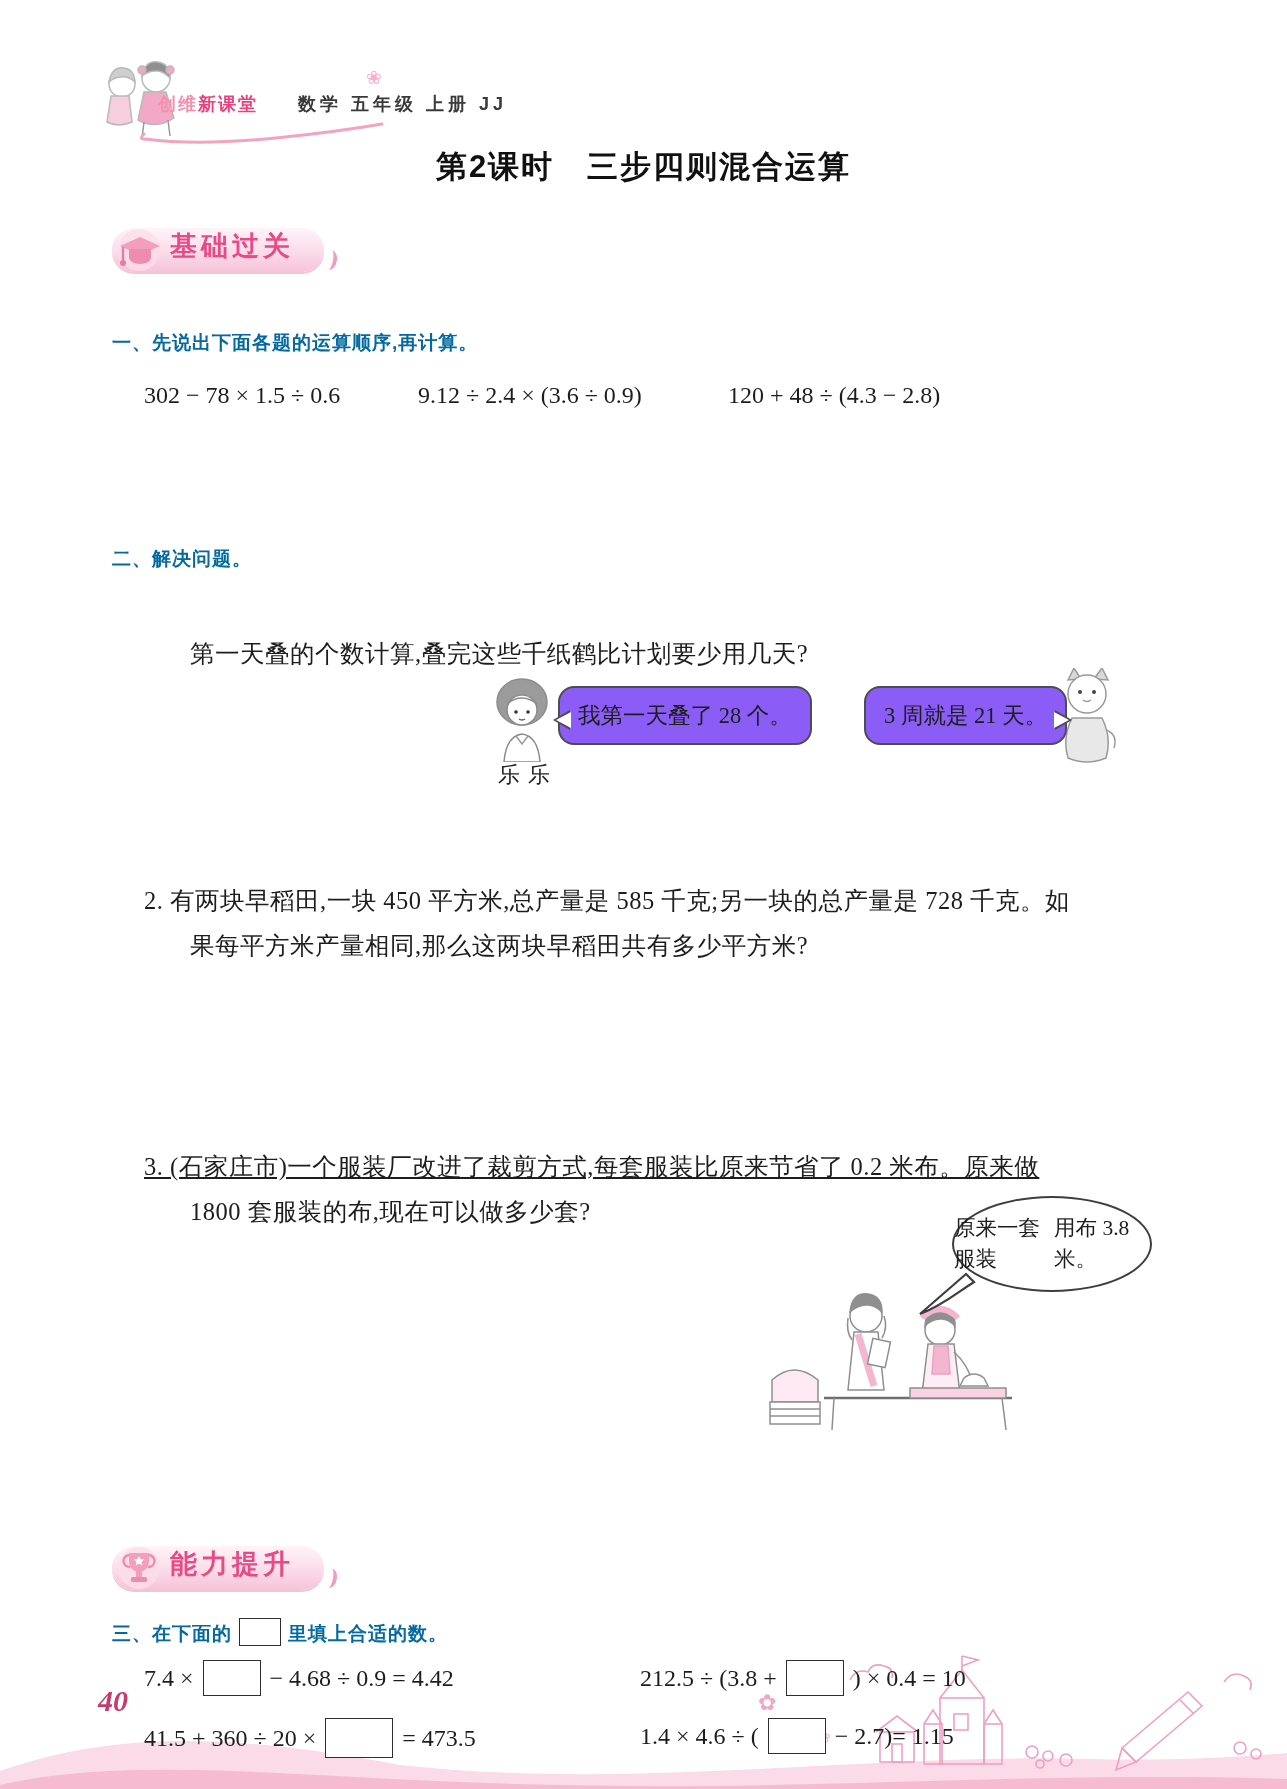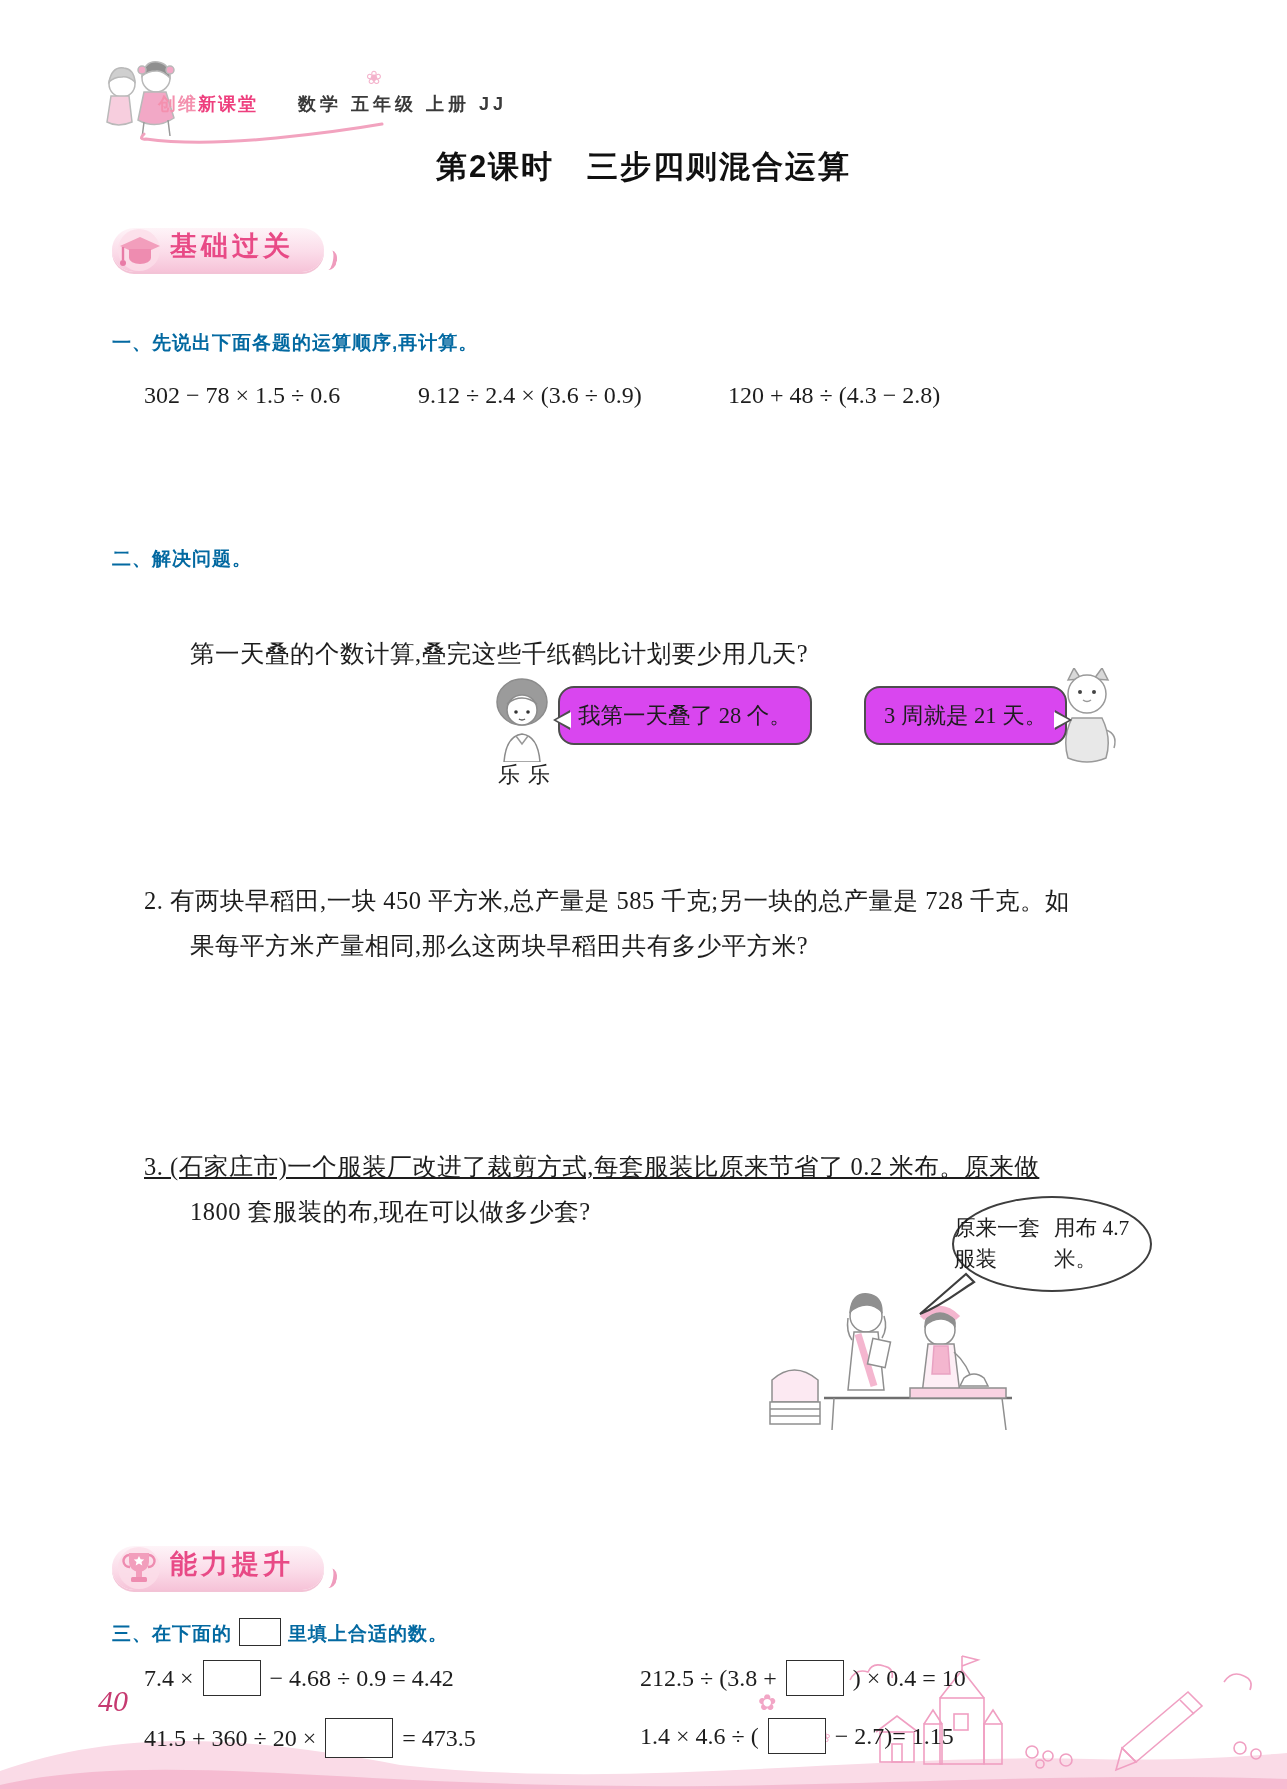--- a/index.html
+++ b/index.html
@@ -29,21 +29,21 @@
   .badge-curl{position:absolute;right:-13px;bottom:2px;width:10px;height:20px;
               border-right:4px solid #ef9cbd;border-radius:0 50% 50% 0/0 50% 50% 0;transform:rotate(10deg);}
 
   
   .instr{position:absolute;font-family:"Liberation Sans",sans-serif;font-weight:bold;font-size:19px;
          color:#0369a1;letter-spacing:1px;}
   .line{position:absolute;font-size:24.5px;letter-spacing:0.5px;white-space:nowrap;}
   .expr{position:absolute;font-size:24px;white-space:nowrap;}
 
   
-  .speech{position:absolute;background:#d946ef;border:2px solid #4d4d4d;border-radius:16px;
+  .speech{position:absolute;background:#8b5cf6;border:2px solid #4d4d4d;border-radius:16px;
           padding:12px 18px;font-size:22.5px;white-space:nowrap;z-index:3;}
   .speech.tail-left::before{content:"";position:absolute;left:-17px;top:22px;
           border:10px solid transparent;border-right:17px solid #4d4d4d;}
   .speech.tail-left::after{content:"";position:absolute;left:-12px;top:24px;
           border:8px solid transparent;border-right:15px solid #fff;}
   .speech.tail-right::before{content:"";position:absolute;right:-17px;top:22px;
           border:10px solid transparent;border-left:17px solid #4d4d4d;}
   .speech.tail-right::after{content:"";position:absolute;right:-12px;top:24px;
           border:8px solid transparent;border-left:15px solid #fff;}
   .avatar-label{position:absolute;font-size:22px;letter-spacing:8px;color:#222;}
@@ -54,21 +54,21 @@
            font-size:21.5px;line-height:1.45;z-index:3;}
   .balloon-tail{position:absolute;z-index:2;}
 
   
   .fill-box{display:inline-block;width:56px;height:34px;border:1.4px solid #2e2e2e;background:#fff;
             vertical-align:-10px;margin:0 9px;}
   .fill-box.small{width:40px;height:26px;vertical-align:-6px;margin:0 7px;}
   .fill-box.big{width:66px;height:38px;vertical-align:-12px;}
 
   
-  .page-number{position:absolute;left:98px;top:1684px;font-style:italic;font-weight:normal;
+  .page-number{position:absolute;left:98px;top:1684px;font-style:italic;font-weight:bold;
                font-size:30px;color:#c63a70;z-index:4;}
   .wave{position:absolute;left:0;bottom:0;z-index:1;}
   .decor{position:absolute;z-index:2;}
   .tiny-deco{position:absolute;color:#f2a6c6;font-family:"DejaVu Sans",sans-serif;z-index:2;}
 </style>
 </head>
 <body>
 
 <div class="page">
 
@@ -148,21 +148,21 @@
   </svg>
 
   <div class="line" style="left:144px;top:884px;">2. 有两块早稻田,一块 450 平方米,总产量是 585 千克;另一块的总产量是 728 千克。如</div>
   <div class="line" style="left:190px;top:929px;">果每平方米产量相同,那么这两块早稻田共有多少平方米?</div>
 
   <div class="line" style="left:144px;top:1150px;text-decoration:underline;">3. (石家庄市)一个服装厂改进了裁剪方式,每套服装比原来节省了 0.2 米布。原来做</div>
   <div class="line" style="left:190px;top:1195px;">1800 套服装的布,现在可以做多少套?</div>
 
   <div class="balloon" style="left:952px;top:1196px;">
     <span>原来一套服装</span>
-    <span>用布 4.7 米。</span>
+    <span>用布 3.8 米。</span>
   </div>
   <svg class="balloon-tail" style="left:918px;top:1272px;" width="60" height="46" viewBox="0 0 60 46">
     <path d="M48,2 C34,14 18,28 2,42 C24,34 40,20 56,10 Z" fill="#fff" stroke="#3e3e3e" stroke-width="2.2"></path>
   </svg>
 
   <svg style="position:absolute;left:762px;top:1282px;z-index:1;" width="256" height="152" viewBox="0 0 256 152">
     <g stroke="#8f8f8f" stroke-width="1.5" fill="none">
 
       <path d="M10,98 Q32,78 56,98 L56,120 L10,120 Z" fill="#fce9f2"></path>
       <rect x="8" y="120" width="50" height="22" fill="#fff"></rect>

